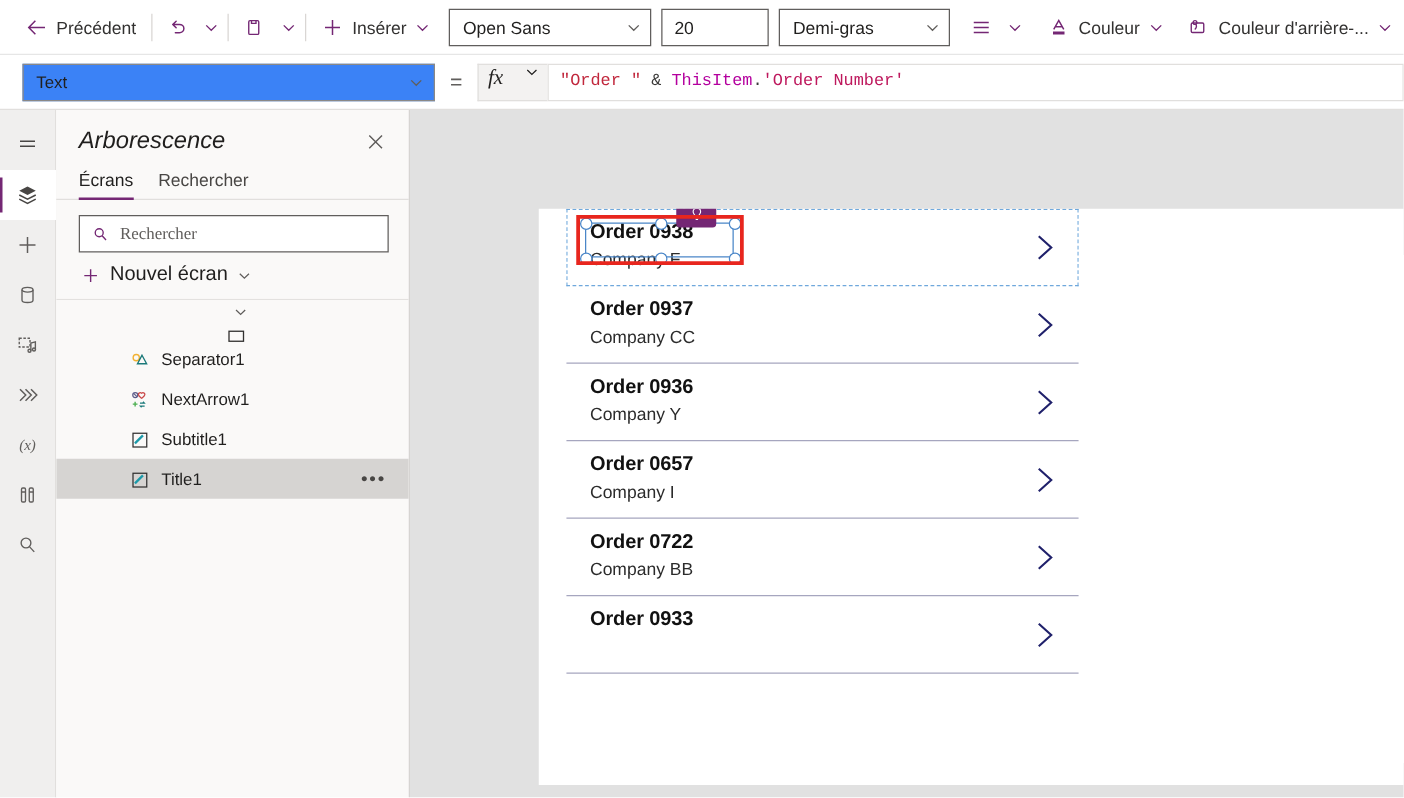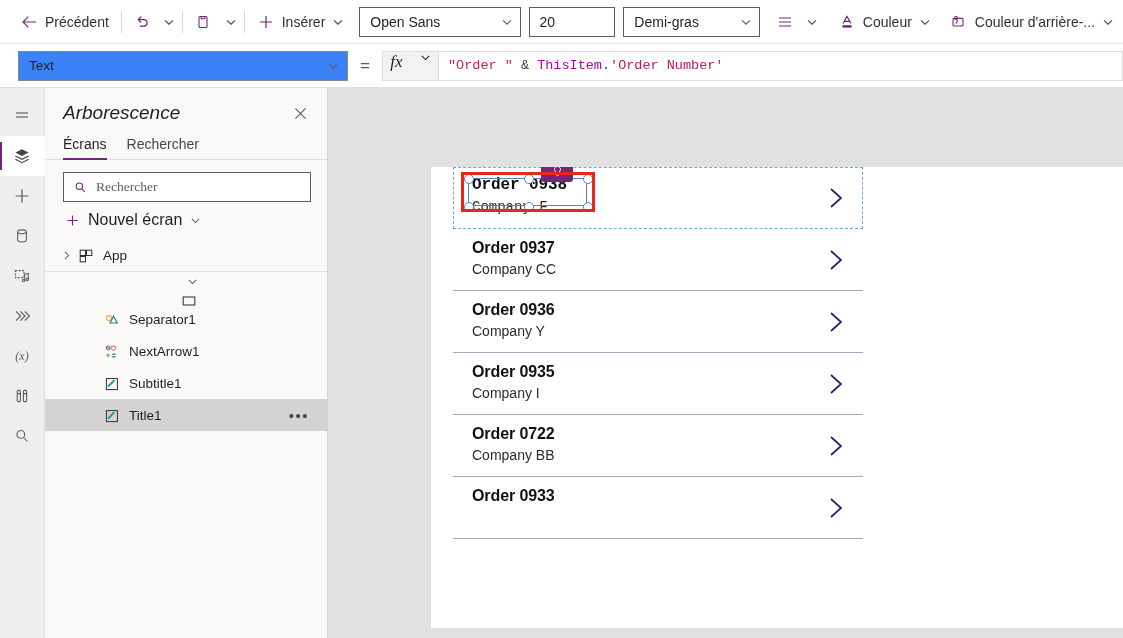--- a/index.html
+++ b/index.html
@@ -489,35 +489,20 @@
       <span>Nouvel écran</span>
       <span class="ic" style="color:#605e5c">
         <svg width="11" height="11" viewBox="0 0 12 12">
             <path d="M2 4.3 6 8.2 10 4.3" fill="none" stroke="currentColor" stroke-width="1.1"></path>
           </svg>
       </span>
     </div>
 
     <div class="tree">
 
-      <div class="tnode" style="padding-left:12px;">
-        <span class="tw">
-          <svg width="11" height="11" viewBox="0 0 12 12">
-              <path d="M4.3 2 8.2 6 4.3 10" fill="none" stroke="currentColor" stroke-width="1.1"></path>
-            </svg>
-        </span>
-        <span class="ticon">
-          <svg width="16" height="16" viewBox="0 0 16 16">
-              <rect x="2.2" y="2.2" width="5.3" height="5.3" fill="none" stroke="#323130" stroke-width="1"></rect>
-              <rect x="8.5" y="2.2" width="5.3" height="5.3" fill="none" stroke="#323130" stroke-width="1"></rect>
-              <rect x="2.2" y="8.5" width="5.3" height="5.3" fill="none" stroke="#323130" stroke-width="1"></rect>
-            </svg>
-        </span>
-        <span class="tlabel">App</span>
-      </div>
 
       <div class="tnode topline" style="padding-left:12px;">
         <span class="tw">
           <svg width="11" height="11" viewBox="0 0 12 12">
               <path d="M2 4.3 6 8.2 10 4.3" fill="none" stroke="currentColor" stroke-width="1.1"></path>
             </svg>
         </span>
         <span class="ticon">
           <svg width="16" height="16" viewBox="0 0 16 16">
               <rect x="2.2" y="4" width="11.6" height="8" fill="none" stroke="#323130" stroke-width="1.05"></rect>
@@ -571,21 +556,21 @@
         <span class="tdots">•••</span>
       </div>
 
     </div>
   </div>
 
   <div class="canvas">
     <div class="screen">
       <div class="gallery">
 
-        <div class="grow" style="border-bottom:none;font-family:Liberation Mono, monospace;">
+        <div class="grow" style="border-bottom:none;">
           <div class="gtitle">Order 0938</div>
           <div class="gsub">Company F</div>
           <div class="garrow">
             <svg width="22" height="30" viewBox="0 0 22 30">
                 <path d="M6 6 16 15 6 24" fill="none" stroke="currentColor" stroke-width="1.7"></path>
               </svg>
           </div>
           <div class="tmpl-sel"></div>
           <div class="redbox"></div>
           <div class="selframe">
@@ -618,21 +603,21 @@
           <div class="gtitle">Order 0936</div>
           <div class="gsub">Company Y</div>
           <div class="garrow">
             <svg width="22" height="30" viewBox="0 0 22 30">
                 <path d="M6 6 16 15 6 24" fill="none" stroke="currentColor" stroke-width="1.7"></path>
               </svg>
           </div>
         </div>
 
         <div class="grow">
-          <div class="gtitle">Order 0935</div>
+          <div class="gtitle">Order 0657</div>
           <div class="gsub">Company I</div>
           <div class="garrow">
             <svg width="22" height="30" viewBox="0 0 22 30">
                 <path d="M6 6 16 15 6 24" fill="none" stroke="currentColor" stroke-width="1.7"></path>
               </svg>
           </div>
         </div>
 
         <div class="grow">
           <div class="gtitle">Order 0722</div>

